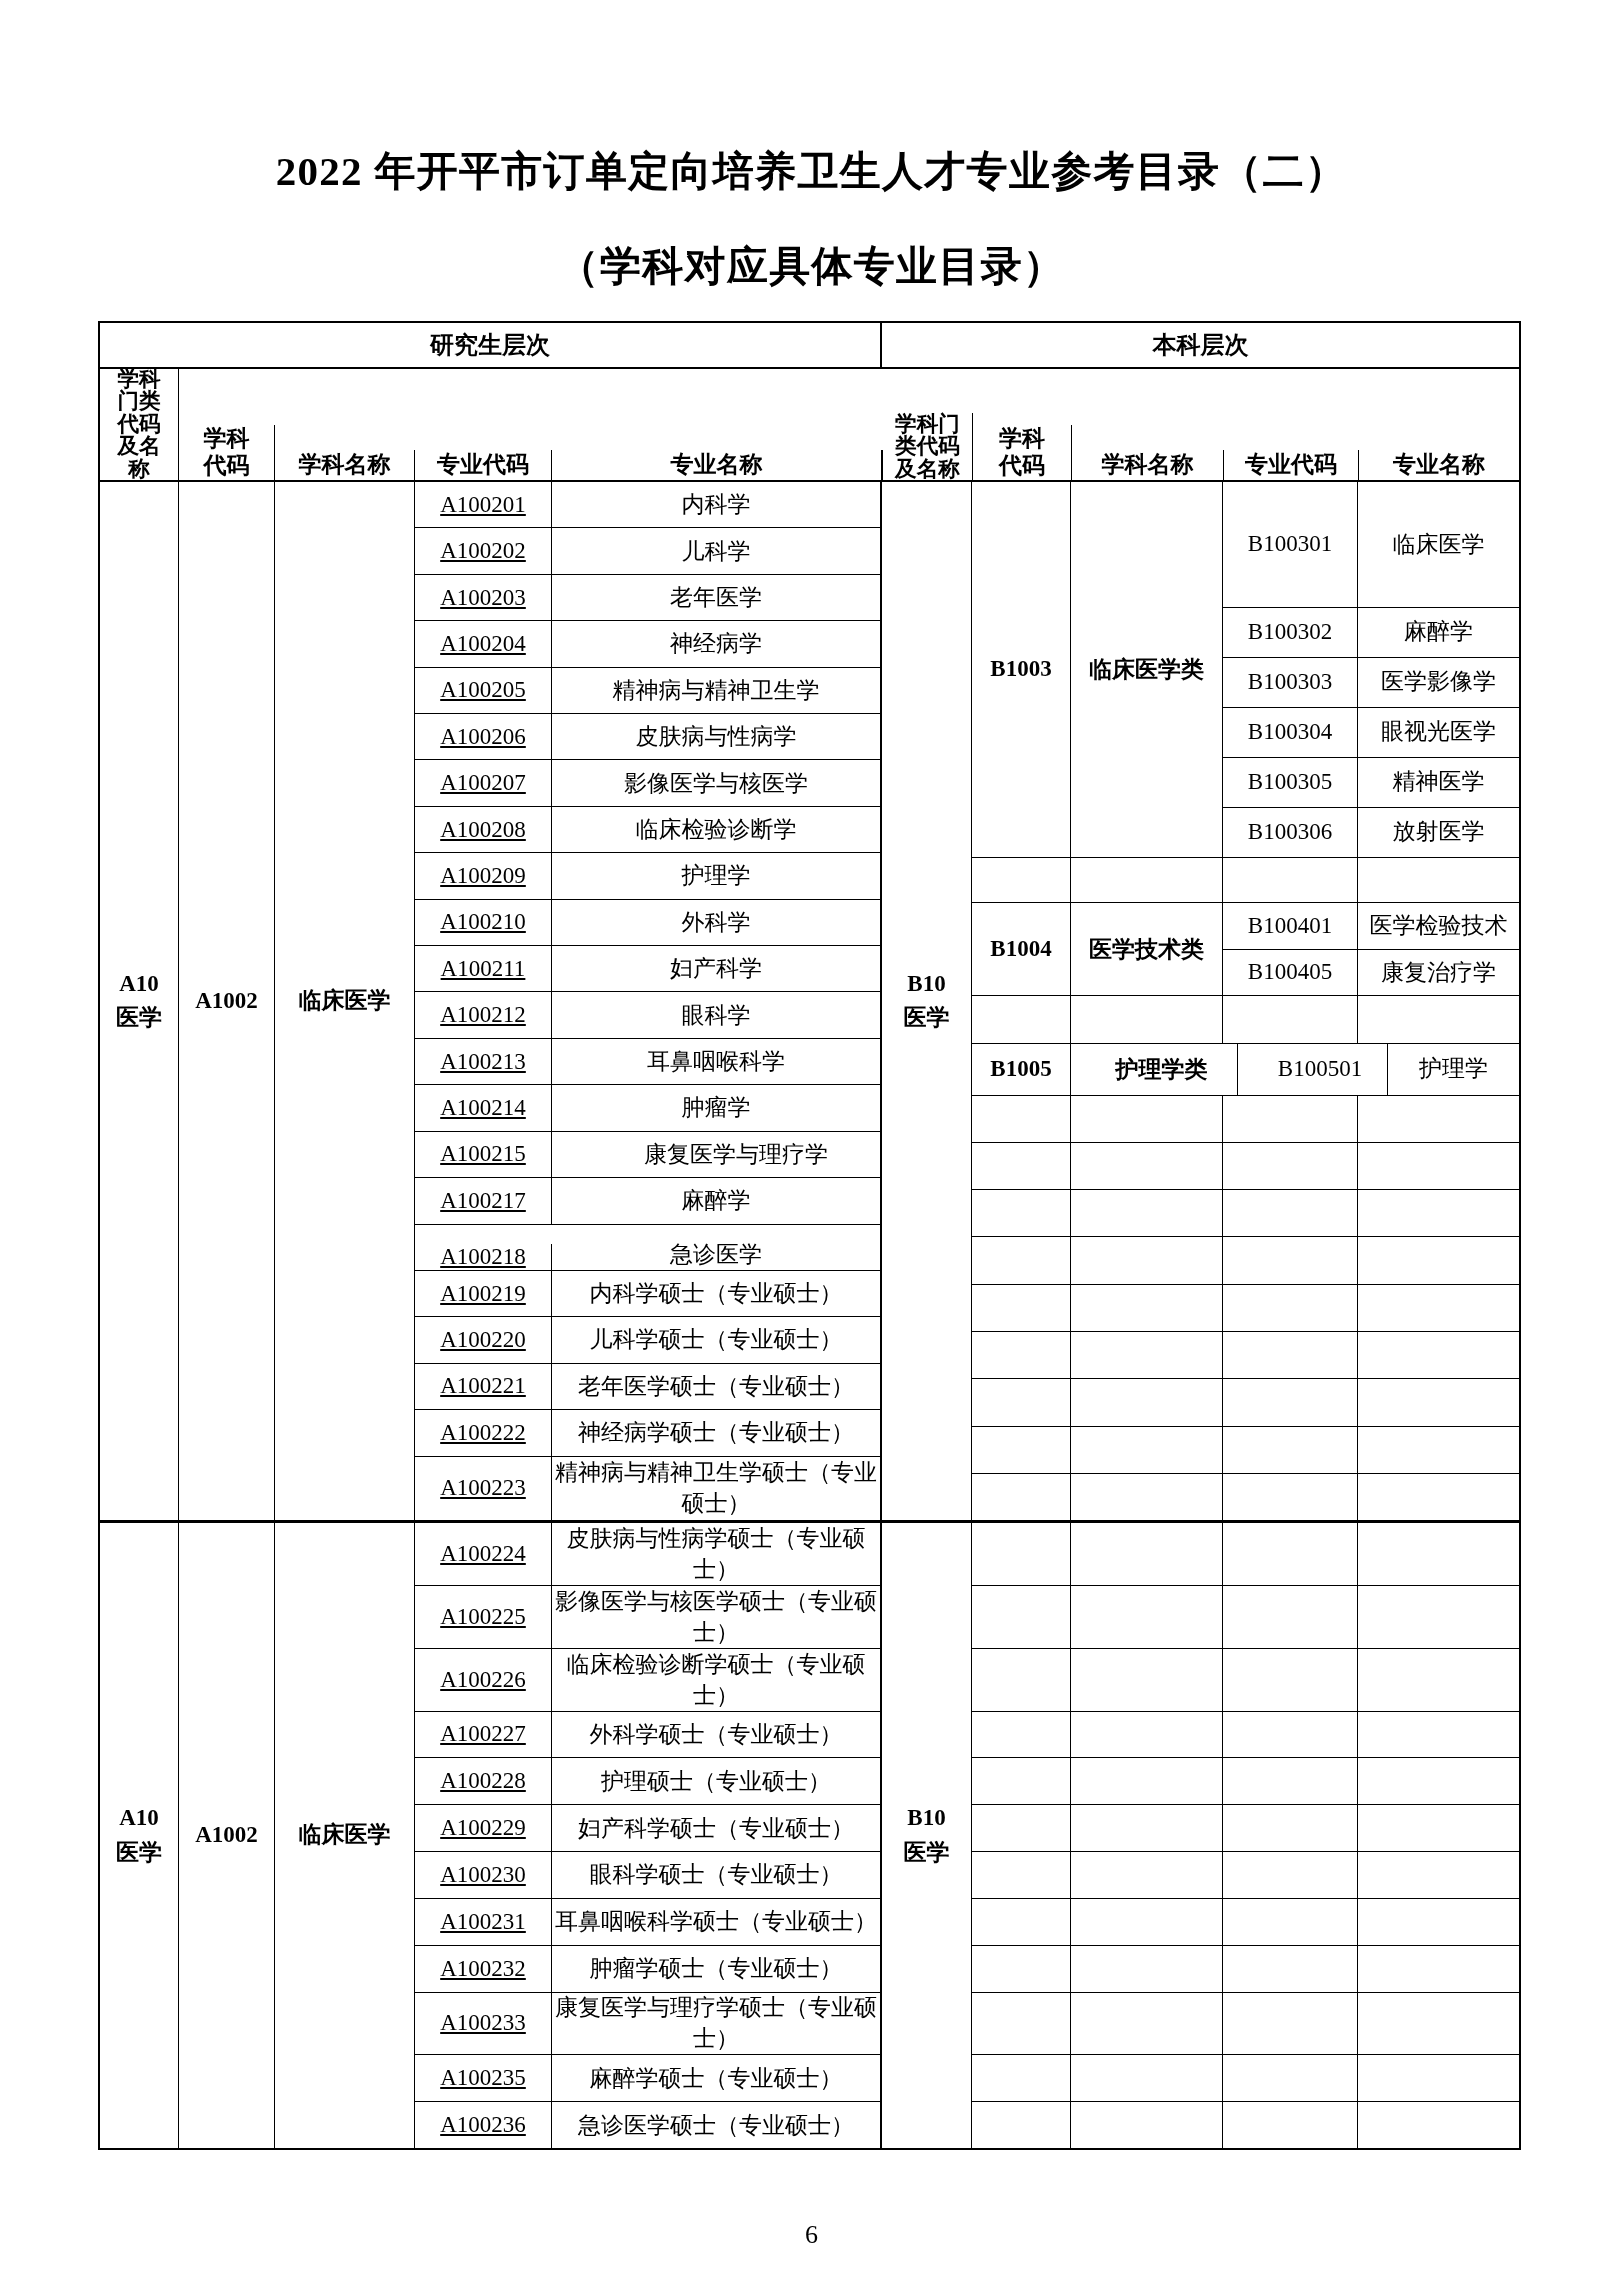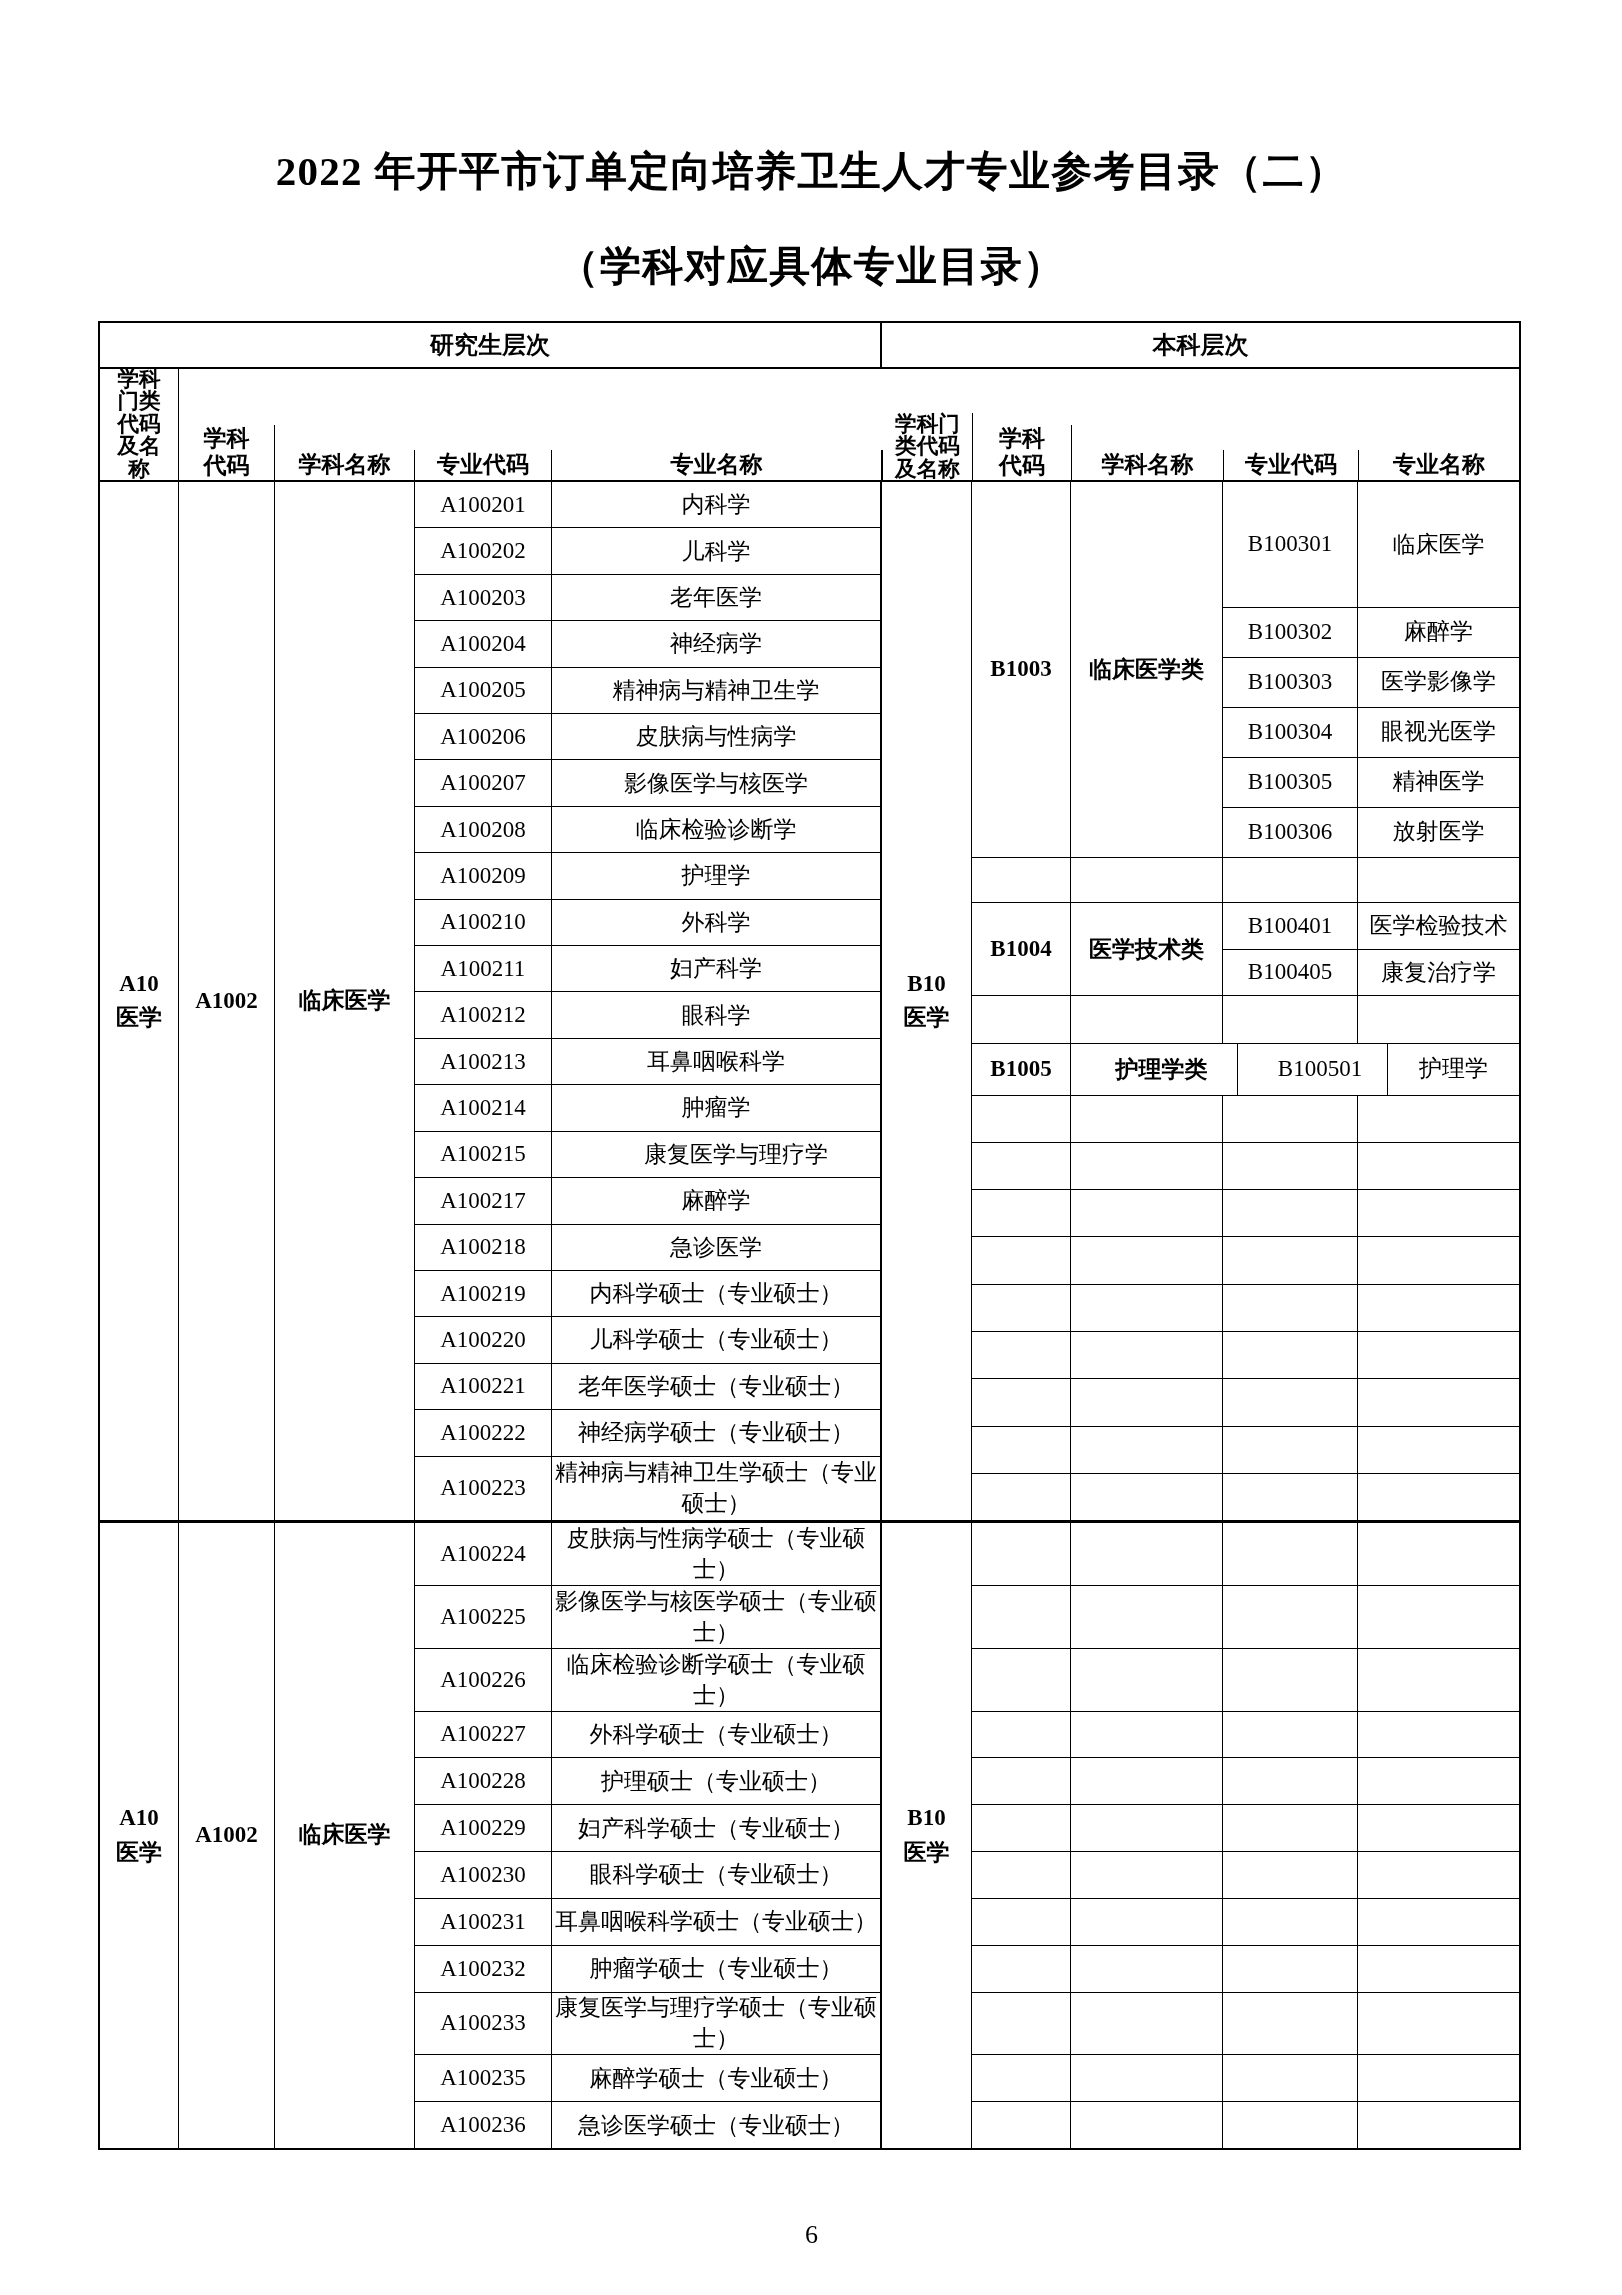--- a/index.html
+++ b/index.html
@@ -46,21 +46,21 @@
   .hleft { width: 782px; border-right: 2px solid #000; display: flex; }
   .hright { flex: 1; display: flex; }
   .mc { border-right: 1.3px solid #000; font-weight: 700; font-size: 23px;
         display: flex; flex-direction: column; align-items: center; justify-content: center;
         text-align: center; line-height: 1.5; }
   .lrows, .groups, .grows, .r2rows { flex: 1; display: flex; flex-direction: column; }
   .lrow, .grow, .r2row { display: flex; border-bottom: 1.3px solid #000; min-height: 0; }
   .lrow:last-child, .group:last-child, .grow:last-child, .r2row:last-child { border-bottom: none; }
   .group { display: flex; border-bottom: 1.3px solid #000; min-height: 0; }
   .code-cell { font-size: 23px; border-right: 1.3px solid #000; }
-  .lrow .code-cell { width: 137px; }
+  .lrow .code-cell { width: 137px; text-decoration: underline; }
   .lrow .name-cell { flex: 1; font-size: 23px; line-height: 1.35; padding: 0 1.3px; }
   .gc2 { width: 99px; border-right: 1.3px solid #000; font-weight: 700; font-size: 23px; }
   .gc3 { width: 152px; border-right: 1.3px solid #000; font-weight: 700; font-size: 23px; }
   .grow .code-cell { width: 135px; }
   .grow .name-cell { flex: 1; font-size: 23px; line-height: 1.3; }
   .r2c2 { width: 99px; border-right: 1.3px solid #000; }
   .r2c3 { width: 152px; border-right: 1.3px solid #000; }
   .r2c4 { width: 135px; border-right: 1.3px solid #000; }
   .r2c5 { flex: 1; }
   .pageno { position: absolute; top: 2220px; left: 0; width: 100%; text-align: center; font-size: 26px; }
@@ -154,21 +154,21 @@
             <div class="name-cell cellc">肿瘤学</div>
           </div>
           <div class="lrow" style="flex: 1 1 0px; gap: 40px;">
             <div class="code-cell cellc">A100215</div>
             <div class="name-cell cellc">康复医学与理疗学</div>
           </div>
           <div class="lrow" style="flex: 1 1 0px;">
             <div class="code-cell cellc">A100217</div>
             <div class="name-cell cellc">麻醉学</div>
           </div>
-          <div class="lrow" style="flex: 1 1 0px;">
+          <div class="lrow" style="flex: 1 1 0px; align-items: flex-end;">
             <div class="code-cell cellc">A100218</div>
             <div class="name-cell cellc">急诊医学</div>
           </div>
           <div class="lrow" style="flex: 1 1 0px;">
             <div class="code-cell cellc">A100219</div>
             <div class="name-cell cellc">内科学硕士（专业硕士）</div>
           </div>
           <div class="lrow" style="flex: 1 1 0px;">
             <div class="code-cell cellc">A100220</div>
             <div class="name-cell cellc">儿科学硕士（专业硕士）</div>

